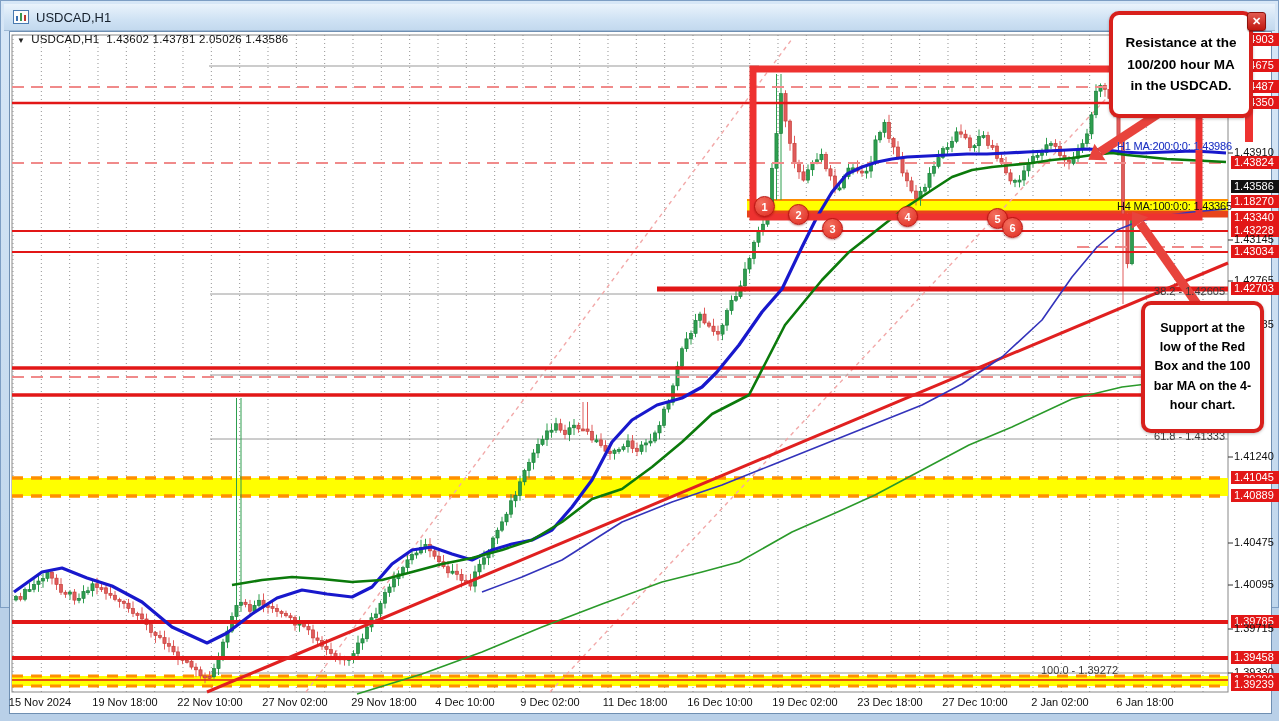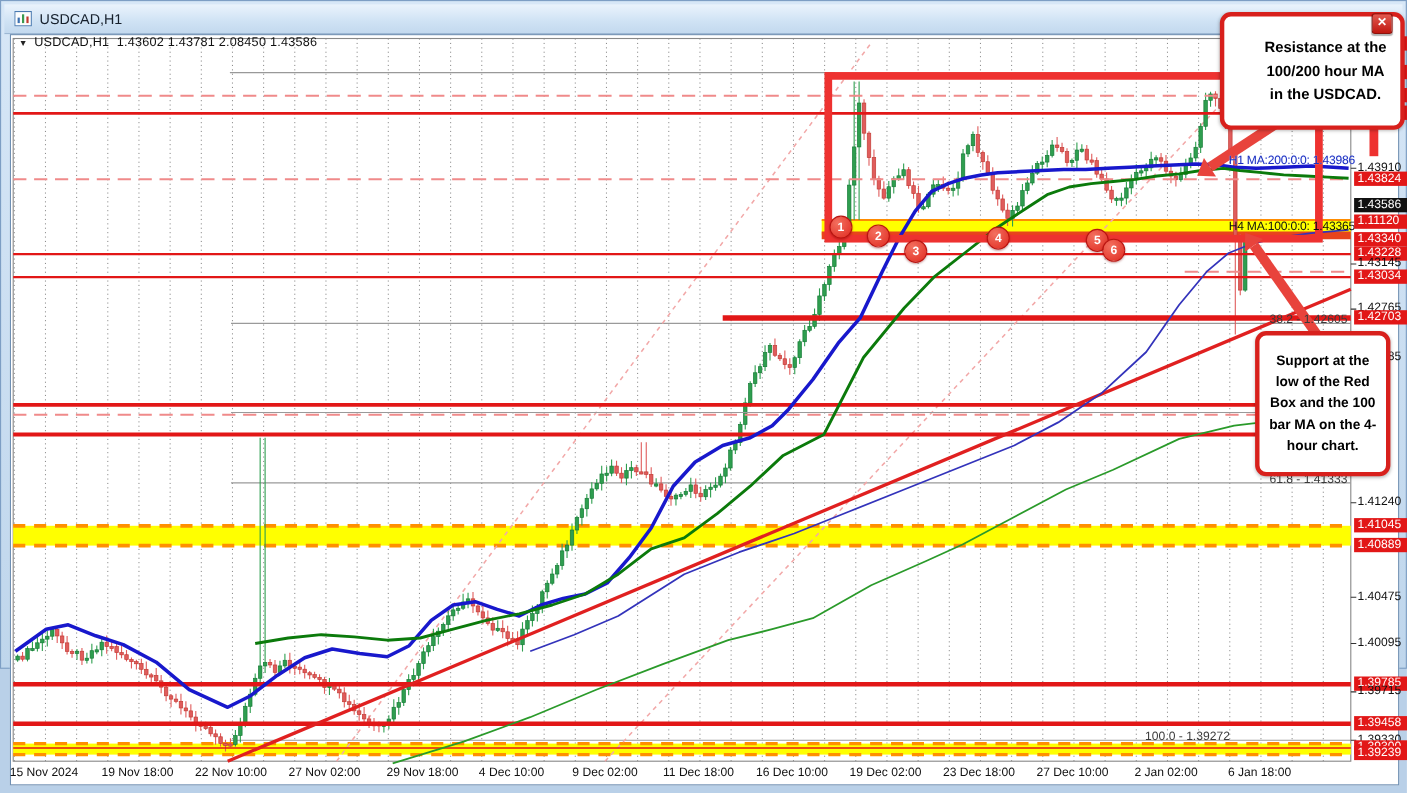--- a/index.html
+++ b/index.html
@@ -27,21 +27,21 @@
   
   .malabel{position:absolute;font-size:11px;white-space:nowrap;letter-spacing:-.2px;}
   #ma-h1{color:#1b2fc0;text-shadow:0 0 1px #cfd6ff;}
   #ma-h4{color:#101010;}
   
   .marker{position:absolute;width:19px;height:19px;border-radius:50%;background:radial-gradient(circle at 35% 30%,#f3705f,#e02a20);
     border:1px solid #b81410;color:#fff;font-size:11px;font-weight:bold;display:flex;align-items:center;justify-content:center;box-shadow:0 1px 2px rgba(120,0,0,.4);}
   
   .callout{position:absolute;background:#fff;border:4px solid #d8201c;border-radius:10px;color:#000;font-weight:bold;text-align:center;
     box-shadow:0 1px 3px rgba(0,0,0,.25);display:flex;flex-direction:column;justify-content:center;}
-  #callout-res{left:1108px;top:10px;width:136px;height:99px;font-size:13.5px;line-height:1.6;padding-left:24px;}
+  #callout-res{left:1108px;top:10px;width:136px;height:99px;font-size:13.5px;line-height:1.6;}
   #callout-sup{left:1140px;top:300px;width:115px;height:124px;font-size:12.5px;line-height:1.55;}
   
   #closex{position:absolute;left:1246px;top:11px;width:17px;height:17px;background:linear-gradient(#e25a50,#c01810);border:1px solid #8c120c;
     border-radius:3px;color:#fff;font-size:11px;font-weight:bold;text-align:center;line-height:16px;box-shadow:0 1px 1px rgba(0,0,0,.3);z-index:60;}
   .z40{z-index:40;} .z50{z-index:50;}
 </style>
 </head>
 <body>
 
 <div id="stage">
@@ -647,35 +647,35 @@
         <line x1="1226" y1="323" x2="1231" y2="323" stroke="#333" stroke-width="1"></line>
         <line x1="1226" y1="455" x2="1231" y2="455" stroke="#333" stroke-width="1"></line>
         <line x1="1226" y1="541" x2="1231" y2="541" stroke="#333" stroke-width="1"></line>
         <line x1="1226" y1="583" x2="1231" y2="583" stroke="#333" stroke-width="1"></line>
         <line x1="1226" y1="627" x2="1231" y2="627" stroke="#333" stroke-width="1"></line>
         <line x1="1226" y1="671" x2="1231" y2="671" stroke="#333" stroke-width="1"></line>
       </svg>
   </div>
 
   <div id="ohlc">
-    <span class="dd">▼</span><span>USDCAD,H1</span>&nbsp;&nbsp;<span>1.43602</span>&nbsp;<span>1.43781</span>&nbsp;<span>2.08450</span>&nbsp;<span>1.43586</span>
+    <span class="dd">▼</span><span>USDCAD,H1</span>&nbsp;&nbsp;<span>1.43602</span>&nbsp;<span>1.43781</span>&nbsp;<span>2.05026</span>&nbsp;<span>1.43586</span>
   </div>
 
   <div id="ma-h1" class="malabel" style="left:1116px;top:139px;">H1 MA:200:0:0: 1.43986</div>
   <div id="ma-h4" class="malabel" style="left:1116px;top:199px;">H4 MA:100:0:0: 1.43365</div>
 
   <div id="labels">
       <div class="plabel red" style="top:32px;">1.44903</div>
       <div class="plabel red" style="top:58px;">1.44675</div>
       <div class="plabel red" style="top:79px;">1.44487</div>
       <div class="plabel red" style="top:95px;">1.44350</div>
       <div class="plabel plain" style="top:145px;">1.43910</div>
       <div class="plabel red" style="top:155px;">1.43824</div>
       <div class="plabel black" style="top:179px;">1.43586</div>
-      <div class="plabel red" style="top:194px;">1.11120</div>
+      <div class="plabel red" style="top:194px;">1.18270</div>
       <div class="plabel red" style="top:210px;">1.43340</div>
       <div class="plabel red" style="top:223px;">1.43228</div>
       <div class="plabel plain" style="top:232px;">1.43145</div>
       <div class="plabel red" style="top:244px;">1.43034</div>
       <div class="plabel plain" style="top:273px;">1.42765</div>
       <div class="plabel red" style="top:281px;">1.42703</div>
       <div class="plabel plain" style="top:317px;">1.42385</div>
       <div class="plabel plain" style="top:449px;">1.41240</div>
       <div class="plabel red" style="top:470px;">1.41045</div>
       <div class="plabel red" style="top:488px;">1.40889</div>

